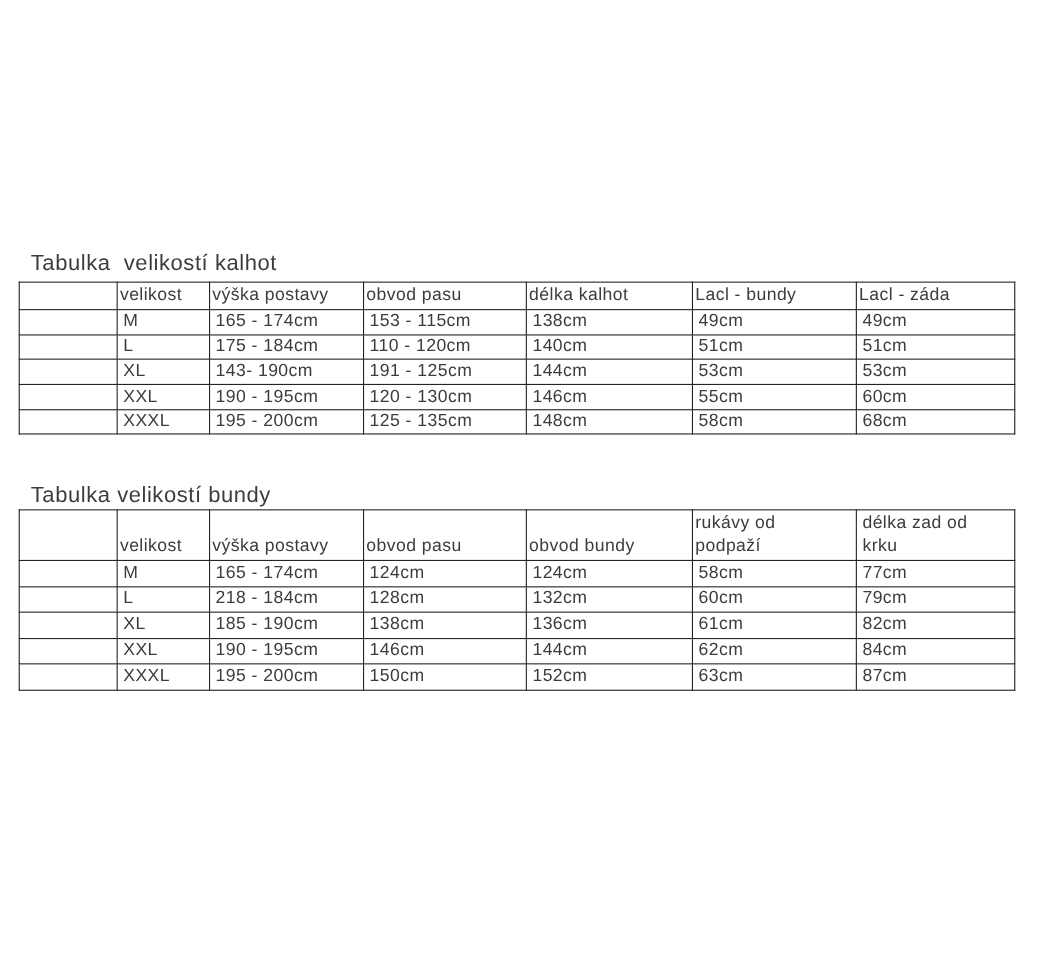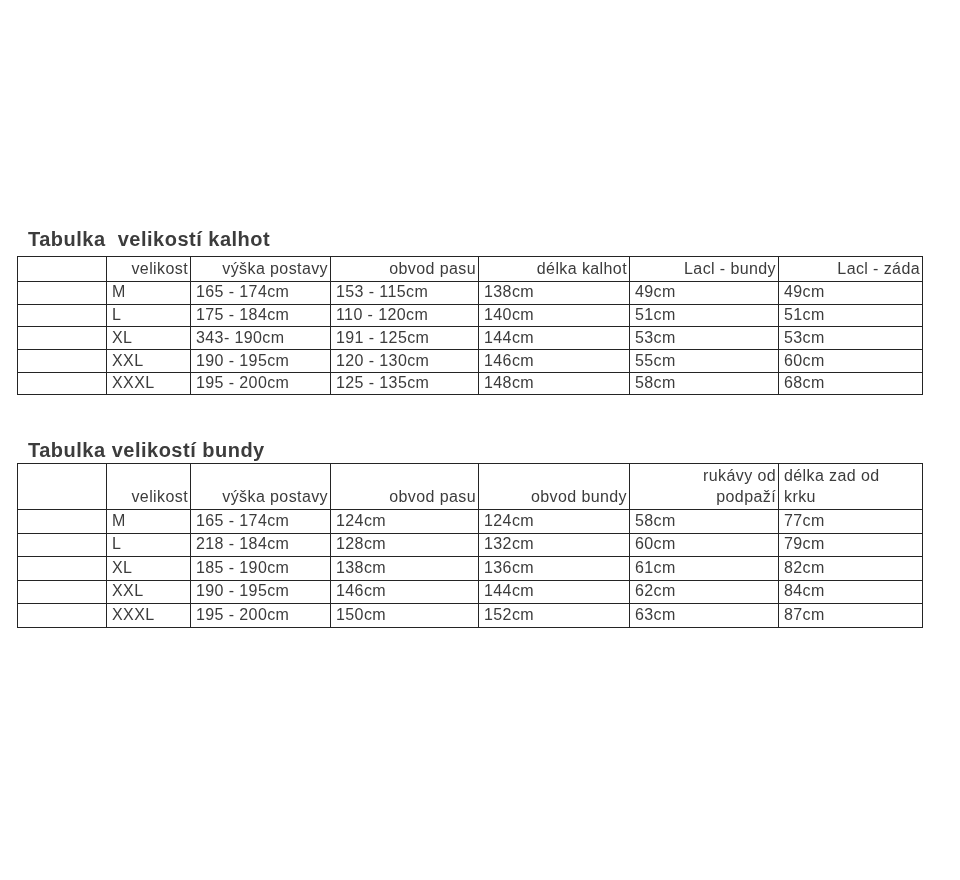--- a/index.html
+++ b/index.html
@@ -7,21 +7,21 @@
     width: 960px; height: 880px;
     background: var(--bg, #ffffff);
     font-family: "Liberation Sans", sans-serif;
   }
   body { position: relative; color: var(--text, #3c3c3c); }
 
   .tbl-title {
     position: absolute;
     left: 28px;
     font-size: 20px;
-    font-weight: 700;
+    font-weight: 400;
     letter-spacing: 0.5px;
     white-space: pre-wrap; 
     color: var(--text, #3c3c3c);
   }
   #title1 { top: 228px; }
   #title2 { top: 439px; text-align: right; }
 
   table {
     position: absolute;
     left: 17px;
@@ -34,21 +34,21 @@
 
   th, td {
     border: 1.5px solid var(--border, #242424);
     font-size: 16px;
     font-weight: 400;
     letter-spacing: 0.4px;
     overflow: hidden;
     color: var(--text, #3c3c3c);
   }
   th {
-    text-align: right;
+    text-align: left;
     vertical-align: bottom;
     white-space: pre-line; 
     line-height: 21px;
     padding: 1px 2px 2px 2px;
   }
   td {
     text-align: left;
     vertical-align: middle;
     padding-left: 5px;
     line-height: 1.05;
@@ -105,21 +105,21 @@
             <td>L</td>
             <td>175 - 184cm</td>
             <td>110 - 120cm</td>
             <td>140cm</td>
             <td>51cm</td>
             <td>51cm</td>
           </tr>
           <tr>
             <td></td>
             <td>XL</td>
-            <td>343- 190cm</td>
+            <td>143- 190cm</td>
             <td>191 - 125cm</td>
             <td>144cm</td>
             <td>53cm</td>
             <td>53cm</td>
           </tr>
           <tr>
             <td></td>
             <td>XXL</td>
             <td>190 - 195cm</td>
             <td>120 - 130cm</td>

